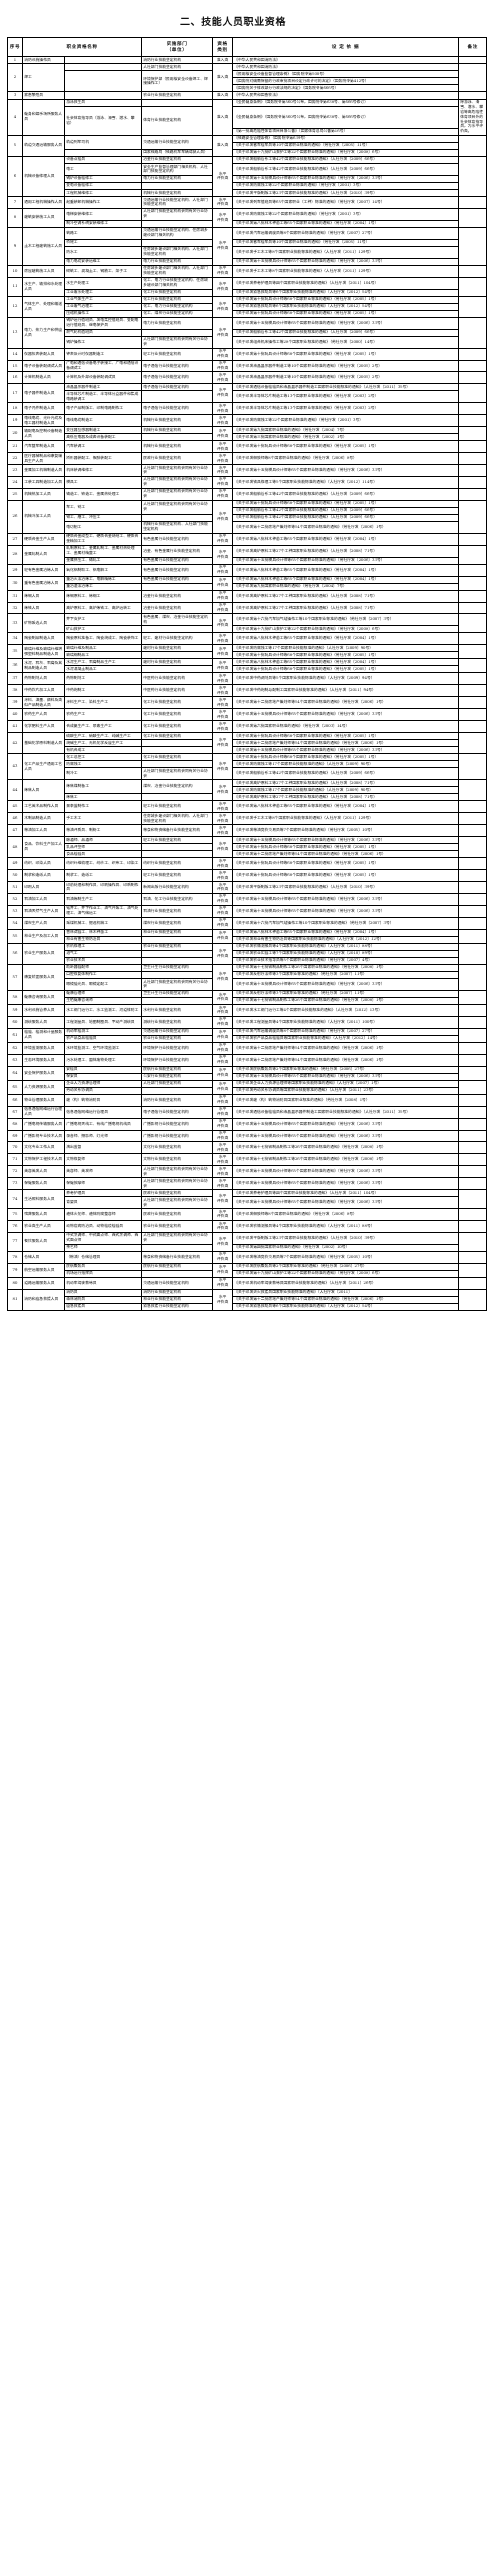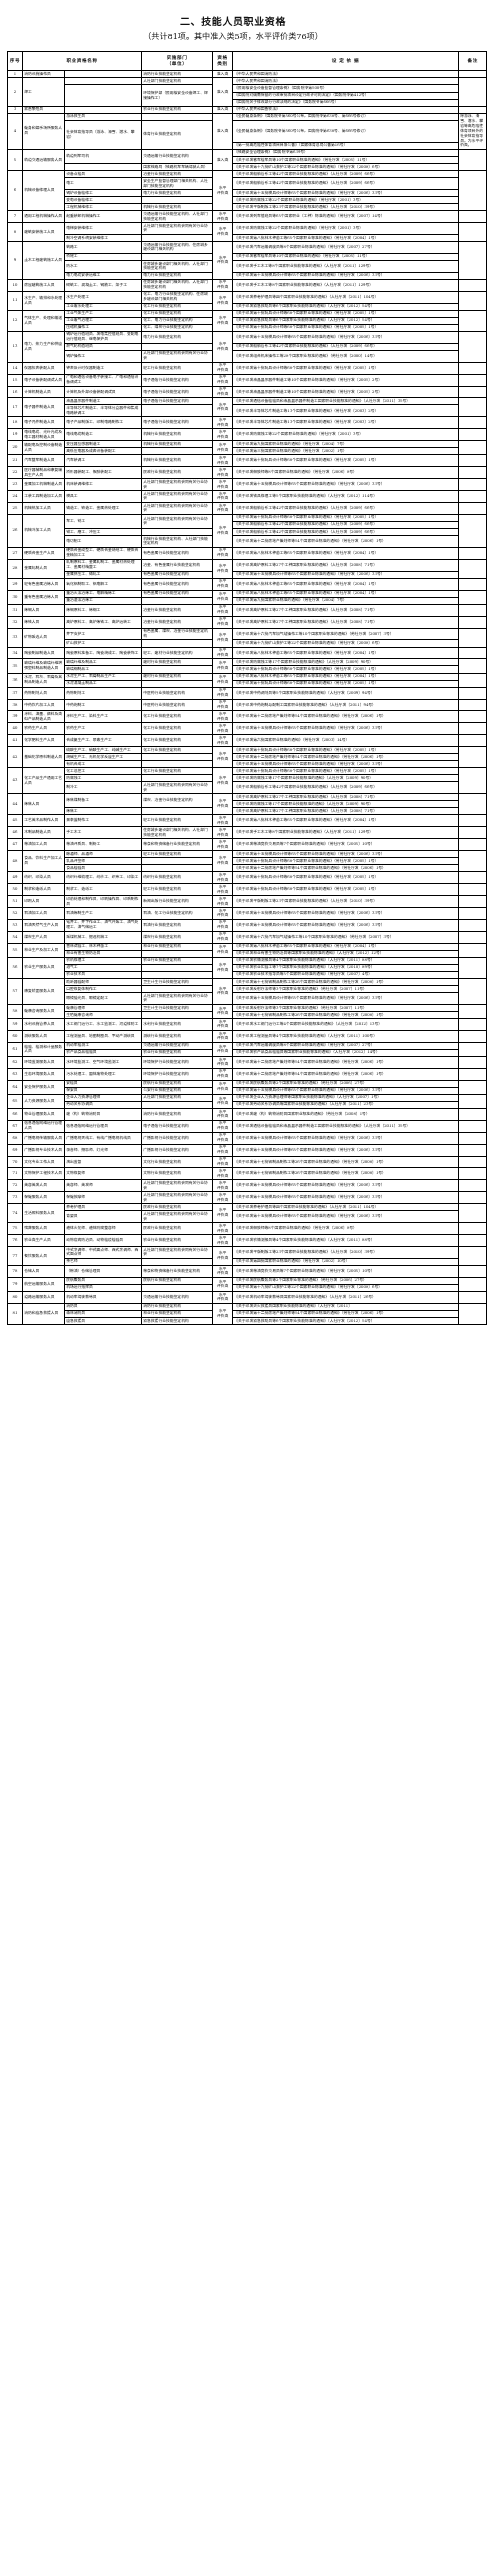--- a/index.html
+++ b/index.html
@@ -61,21 +61,20 @@
   td.rem{}
   .thick-top{border-top:0.9px solid #000;}
 </style>
 </head>
 <body>
 
 <div class="page">
 
   <div class="title-block">
     <div class="doc-title">二、技能人员职业资格</div>
-    <div class="doc-subtitle">（共计81项。其中准入类5项，水平评价类76项）</div>
   </div>
 
   <table class="qual">
     <colgroup>
       <col class="c-no">
         <col class="c-name">
         <col class="c-sub">
         <col class="c-dept">
         <col class="c-cat">
         <col class="c-basis">

